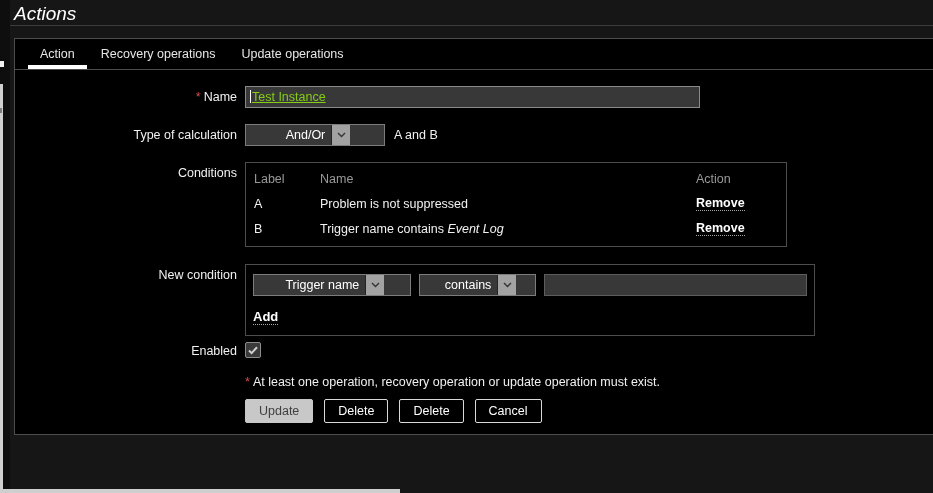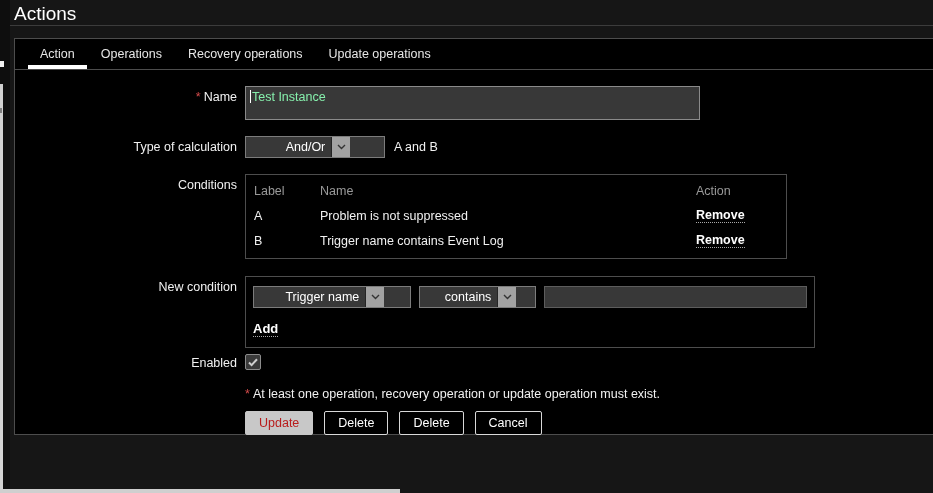--- a/index.html
+++ b/index.html
@@ -13,21 +13,21 @@
   
   .edge-strip { position:absolute; left:0; top:0; width:10px; height:493px; background:#0e0e0e; }
   .win-edge-v { position:absolute; left:0; top:84px; width:3px; height:405px; background:#cfcfcf; }
   .win-edge-h { position:absolute; left:0; top:489px; width:400px; height:4px; background:#cfcfcf; }
   .edge-mark1 { position:absolute; left:0; top:61px; width:4px; height:6px; background:#f0f0f0; }
   .edge-mark2 { position:absolute; left:0; top:108px; width:2px; height:5px; background:#7d7d7d; }
 
   .page { position:absolute; left:10px; top:0; width:923px; height:493px; }
   .page-title {
     font-size:19px; font-weight:400; color:#ffffff;
-    padding:3px 0 0 4px; height:25px; line-height:22px;
+    padding:3px 0 0 4px; height:25px; line-height:22px;font-style:italic;
   }
   .title-divider { border-top:1px solid #3c3c3c; width:100%; }
 
   .panel {
     margin:12px 0 0 4px;
     width:919px; height:397px;
     background:#000000;
     border:1px solid #4d4d4d; border-right:none;
   }
   .tabs {
@@ -47,23 +47,23 @@
   .form { padding-top:16px; font-size:12.5px; }
   .row { display:flex; align-items:flex-start; }
   .label-cell {
     width:222px; flex:none; text-align:right; color:#f1f1f1; padding-top:4px;
   }
   .field-cell { margin-left:8px; }
   .req { color:#d64b4b; margin-right:3px; }
 
   
   .text-input-lg {
-    width:455px; height:34px; background:#383838;
-    border:1px solid #8a8a8a; color:#86efac;
-    line-height:20px; padding-left:4px; white-space:nowrap; overflow:hidden;
+    width:455px; height:22px; background:#383838;
+    border:1px solid #8a8a8a; color:#84cc16;
+    line-height:20px; padding-left:4px; white-space:nowrap; overflow:hidden;text-decoration:underline;
   }
   .caret { display:inline-block; width:1px; height:13px; background:#ffffff; vertical-align:-2px; margin-right:1px; }
 
   
   .select {
     display:flex; justify-content:center; align-items:stretch;
     height:22px; background:#383838; border:1px solid #7c7c7c; cursor:pointer;
   }
   .select-value { padding:0 6px; line-height:20px; color:#ffffff; white-space:nowrap; overflow:hidden; }
   .select-arrow {
@@ -75,21 +75,21 @@
 
   
   .cond-table {
     width:542px; border:1px solid #4d4d4d; padding:3px 0 5px 0;
   }
   .t-row {
     display:grid; grid-template-columns:66px 376px 1fr;
     padding-left:8px; height:25px; align-items:center;
   }
   .t-head { color:#999999; }
-  .ital { }
+  .ital { font-style:italic; }
   .linkish {
     font-weight:bold; color:#ffffff; text-decoration:none; cursor:pointer;
     border-bottom:1px dotted #a8a8a8; justify-self:start;
   }
 
   
   .nc-box { width:570px; border:1px solid #4d4d4d; padding:9px 7px 10px 7px; }
   .nc-controls { display:flex; gap:8px; }
   .sel-type { width:158px; }
   .sel-op { width:118px; }
@@ -106,21 +106,21 @@
     align-items:center; justify-content:center; cursor:pointer; margin-top:2px;
   }
 
   .footnote { padding-top:1px; color:#f1f1f1; }
 
   .btn-row { display:flex; gap:11px; }
   .btn {
     height:24px; padding:0 13px; font-size:12.5px; font-family:inherit;
     border-radius:2px; cursor:pointer;
   }
-  .btn-primary { background:#c8c8c8; color:#b91c1c; border:1px solid #c8c8c8; }
+  .btn-primary { background:#c8c8c8; color:#404040; border:1px solid #c8c8c8; }
   .btn-secondary { background:#000000; color:#ffffff; border:1px solid #d9d9d9; }
 
   .mb12 { margin-bottom:16px; }
   .mb16 { margin-bottom:16px; }
   .mb17 { margin-bottom:17px; }
   .mb18 { margin-bottom:4px; }
   .mb10 { margin-bottom:10px; }
 </style>
 </head>
 <body>
@@ -132,21 +132,20 @@
 <div class="edge-mark2"></div>
 
 <div class="page">
   <div class="page-title">Actions</div>
   <div class="title-divider"></div>
 
   <div class="panel">
 
     <div class="tabs">
       <button class="tab active">Action</button>
-      <button class="tab">Operations</button>
       <button class="tab">Recovery operations</button>
       <button class="tab">Update operations</button>
     </div>
 
     <div class="form">
 
       <div class="row mb12">
         <div class="label-cell"><span class="req">*</span><span>Name</span></div>
         <div class="field-cell">
           <div class="text-input-lg"><span class="caret"></span><span>Test Instance</span></div>

